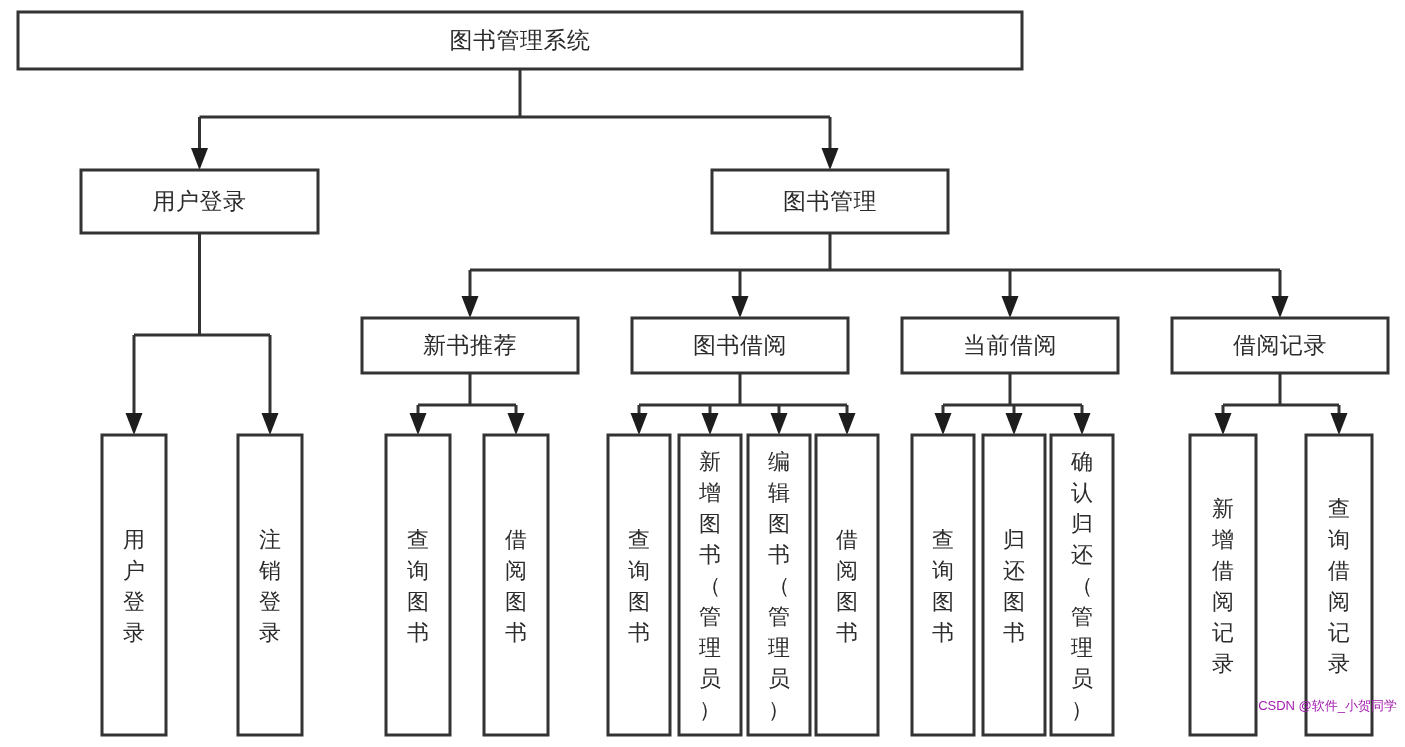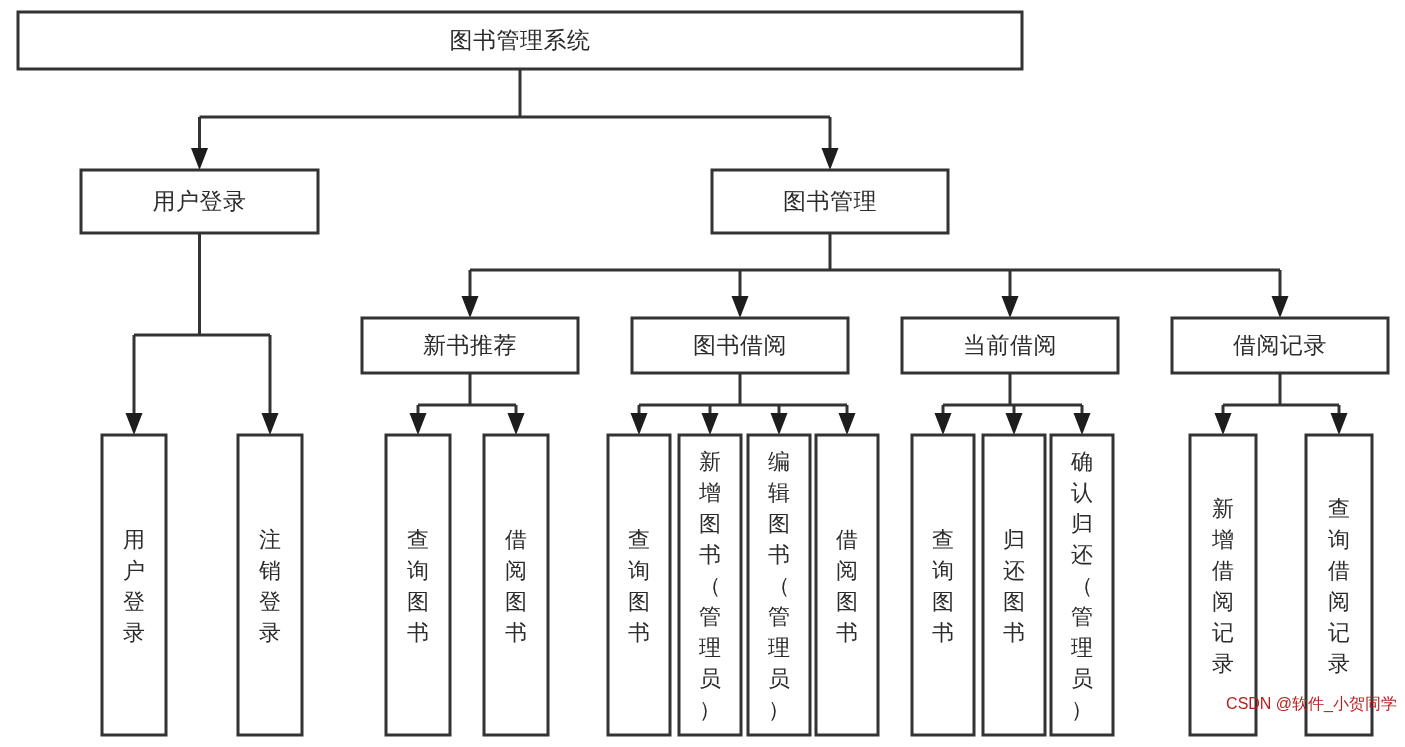--- a/index.html
+++ b/index.html
@@ -43,22 +43,22 @@
   }
   .arrow-head{
     fill:#1d1d1d;
     stroke:none;
   }
   #watermark{
     position:absolute;
     right:8px;
     bottom:4px;
     font-family:"Liberation Sans","DejaVu Sans",sans-serif;
-    font-size:16px;
-    color:#b91c1c;
+    font-size:13px;
+    color:#a21caf;
     white-space:nowrap;
     pointer-events:none;
     user-select:none;
   }
 </style>
 </head>
 <body>
 
 <div id="diagram-root">
   <svg id="flow" viewBox="0 0 1405 747" xmlns="http://www.w3.org/2000/svg">

